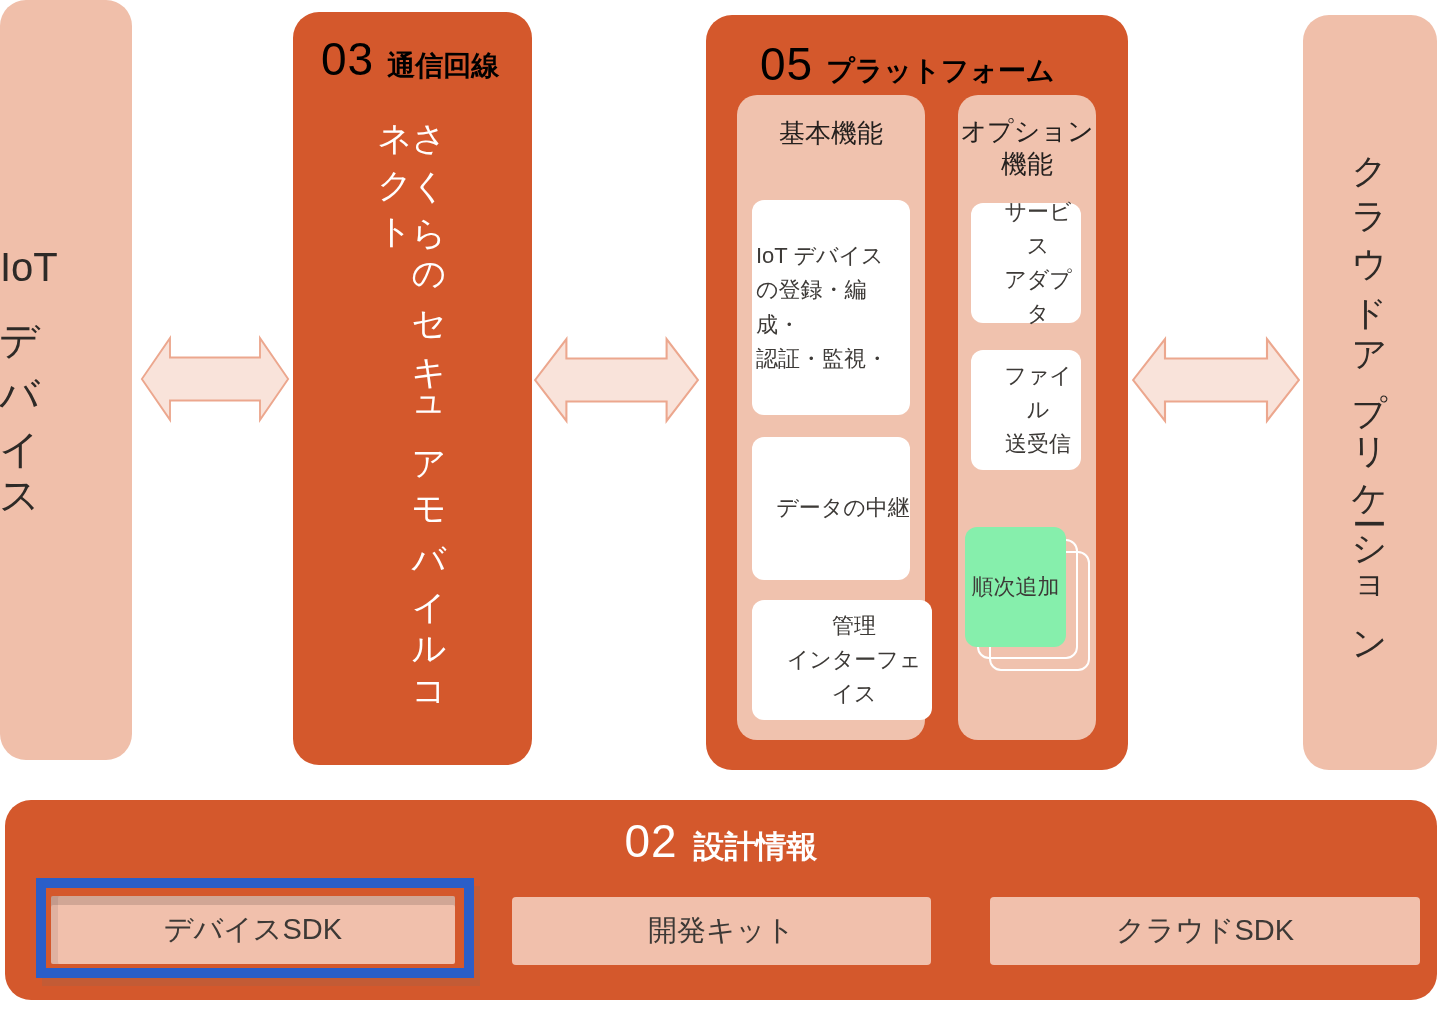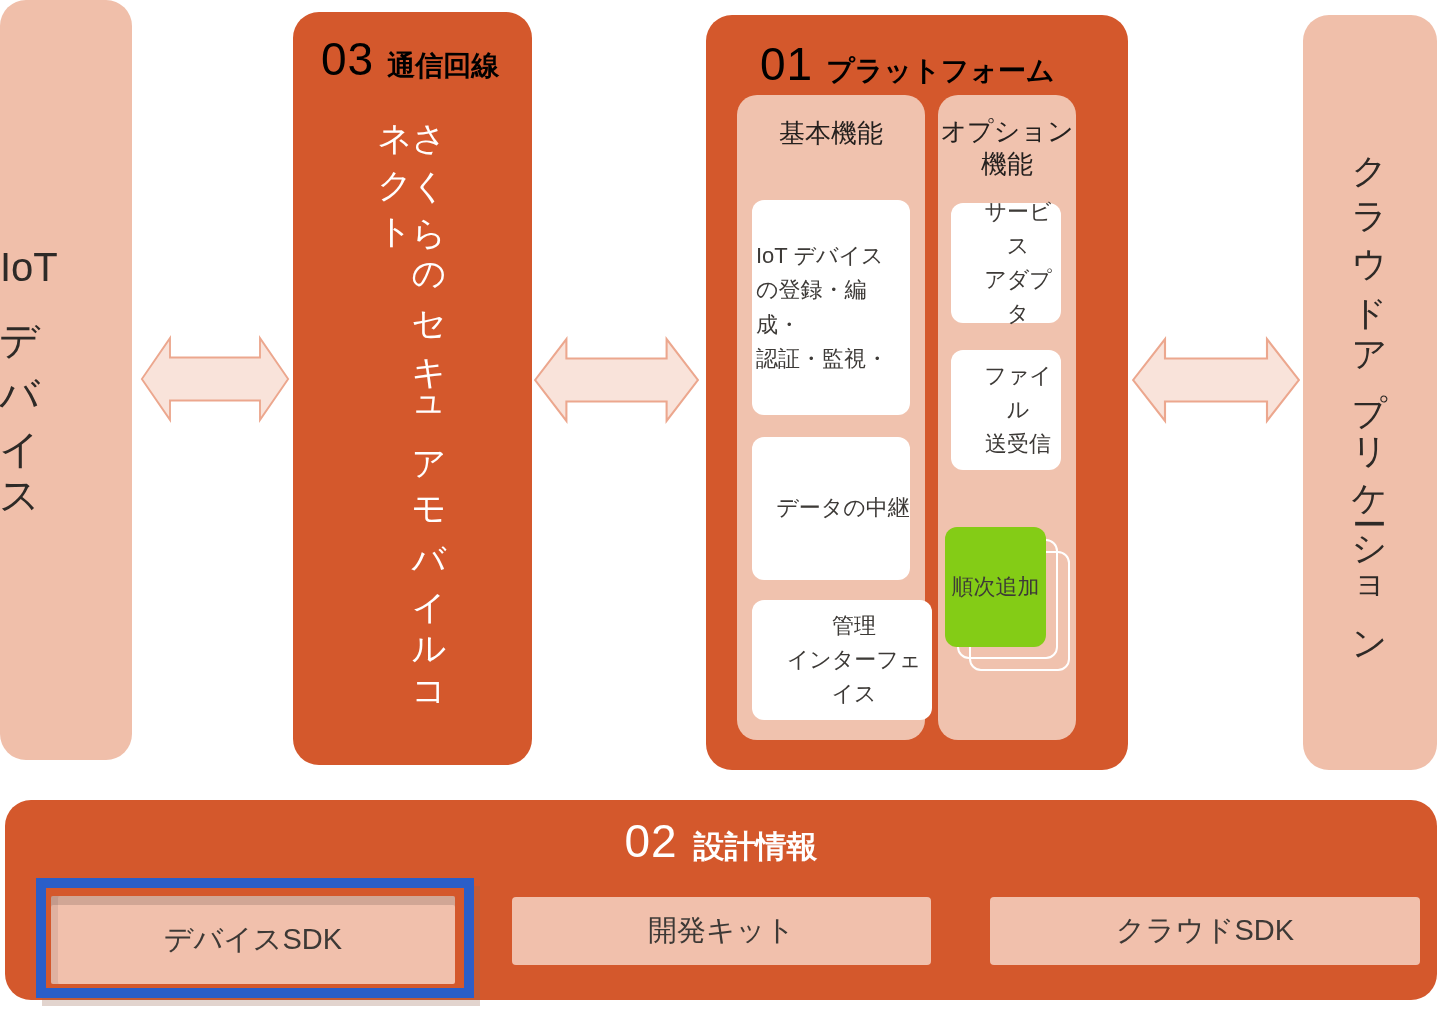--- a/index.html
+++ b/index.html
@@ -35,29 +35,29 @@
   .subcol{position:absolute;background:#F0C2AE;border-radius:20px;box-sizing:border-box;}
   .subcol-title{margin-top:22px;text-align:center;font-size:26px;font-weight:500;color:#25211f;line-height:1.25;white-space:pre-line;}
   .card{position:absolute;background:#ffffff;border-radius:12px;display:flex;align-items:center;justify-content:center;color:#3d3a37;font-size:22px;line-height:1.55;text-align:center;white-space:pre-line;box-sizing:border-box;padding-left:24px;}
   .card.leftalign{justify-content:flex-start;text-align:left;padding:0 4px;}
 
   
   .stack{position:absolute;}
   .ghost{position:absolute;width:100%;height:100%;border:2px solid #ffffff;border-radius:12px;box-sizing:border-box;background:transparent;}
   .ghost.g1{left:12px;top:12px;}
   .ghost.g2{left:24px;top:24px;}
-  .stack-main{position:absolute;inset:0;background:#84cc16;border-radius:12px;display:flex;align-items:center;justify-content:center;color:#3d3a37;font-size:22px;}
+  .stack-main{position:absolute;inset:0;background:#86efac;border-radius:12px;display:flex;align-items:center;justify-content:center;color:#3d3a37;font-size:22px;}
 
   
   .arrow{position:absolute;}
 
   
   .bottom-header{position:absolute;left:0;right:0;top:18px;display:flex;justify-content:center;align-items:baseline;gap:16px;color:#ffffff;}
   .btn{position:absolute;background:#F1C0AC;border-radius:4px;display:flex;align-items:center;justify-content:center;font-size:29px;color:#3d3936;}
-  .highlight-box{position:absolute;left:31px;top:78px;width:438px;height:120px;border:10px solid #2A5EC8;box-sizing:border-box;box-shadow:6px 8px 0 rgba(150,100,80,0.28);}
+  .highlight-box{position:absolute;left:31px;top:78px;width:438px;height:100px;border:10px solid #2A5EC8;box-sizing:border-box;box-shadow:6px 8px 0 rgba(150,100,80,0.28);}
   .btn.device{left:5px;top:8px;right:9px;bottom:4px;border-radius:2px;box-shadow:inset 0 9px 0 rgba(95,75,70,0.22),inset 7px 0 0 rgba(95,75,70,0.12);}
 </style>
 </head>
 <body>
 
 <div class="stage">
 
   <div class="block pinkblk" style="left:0;top:10;width:132px;height:760px;">
     <div class="iot-inner">
       <span class="iot-latin">IoT</span>
@@ -78,41 +78,41 @@
       <span class="comm-name vtext">さくらのセキュアモバイルコネクト</span>
     </div>
   </div>
 
   <svg class="arrow" style="left:533px;top:336px;" width="167" height="88" viewBox="0 0 160 86" preserveAspectRatio="none">
     <polygon points="2,43 32,3 32,22 128,22 128,3 158,43 128,83 128,64 32,64 32,83" fill="#F9E3DA" stroke="#ECA78E" stroke-width="2"></polygon>
   </svg>
 
   <div class="block orange" style="left:706px;top:15px;width:422px;height:755px;">
     <div class="blk-header" style="left:54px;top:26px;">
-      <span class="blk-num">01</span>
+      <span class="blk-num">05</span>
       <span class="blk-title">プラットフォーム</span>
     </div>
 
     <div class="subcol" style="left:31px;top:80px;width:188px;height:645px;">
       <div class="subcol-title">基本機能</div>
       <div class="card leftalign" style="left:15px;top:105px;width:158px;height:215px;">
         <span>IoT デバイス
 の登録・編成・
 認証・監視・</span>
       </div>
       <div class="card" style="left:15px;top:342px;width:158px;height:143px;">
         <span>データの中継</span>
       </div>
       <div class="card" style="left:15px;top:505px;width:180px;height:120px;">
         <span>管理
 インターフェイス</span>
       </div>
     </div>
 
-    <div class="subcol" style="left:232px;top:80px;width:138px;height:645px;">
+    <div class="subcol" style="left:252px;top:80px;width:138px;height:645px;">
       <div class="subcol-title" style="margin-top:20px;">オプション
 機能</div>
       <div class="card" style="left:13px;top:108px;width:110px;height:120px;">
         <span>サービス
 アダプタ</span>
       </div>
       <div class="card" style="left:13px;top:255px;width:110px;height:120px;">
         <span>ファイル
 送受信</span>
       </div>

